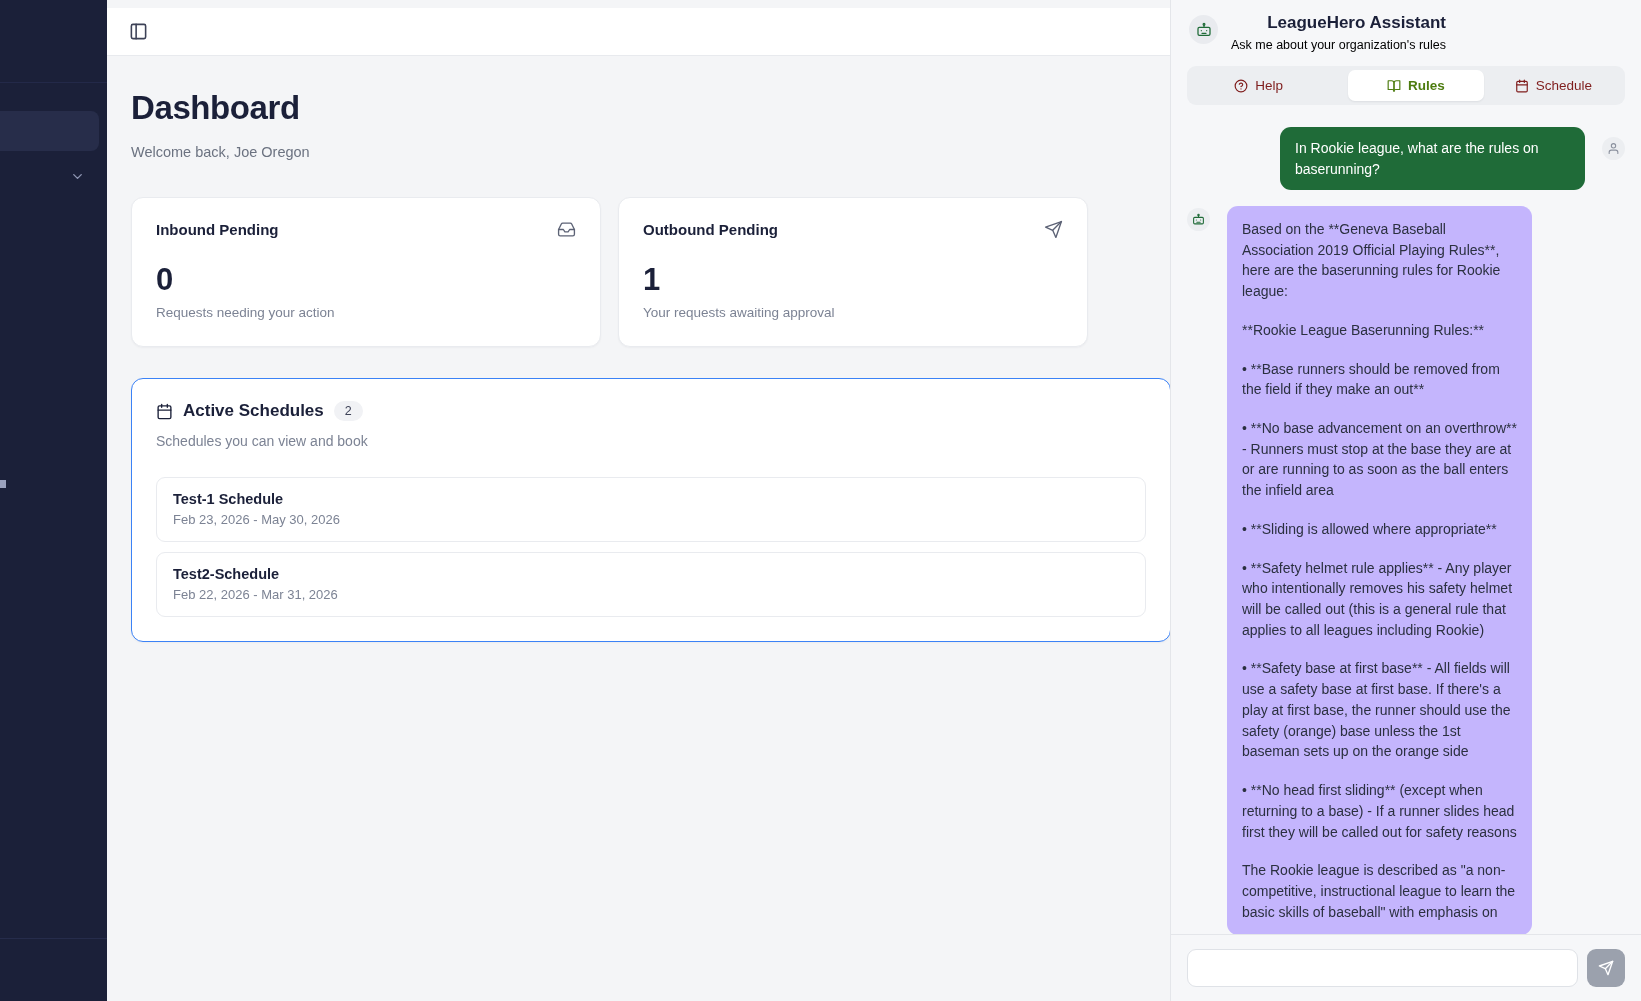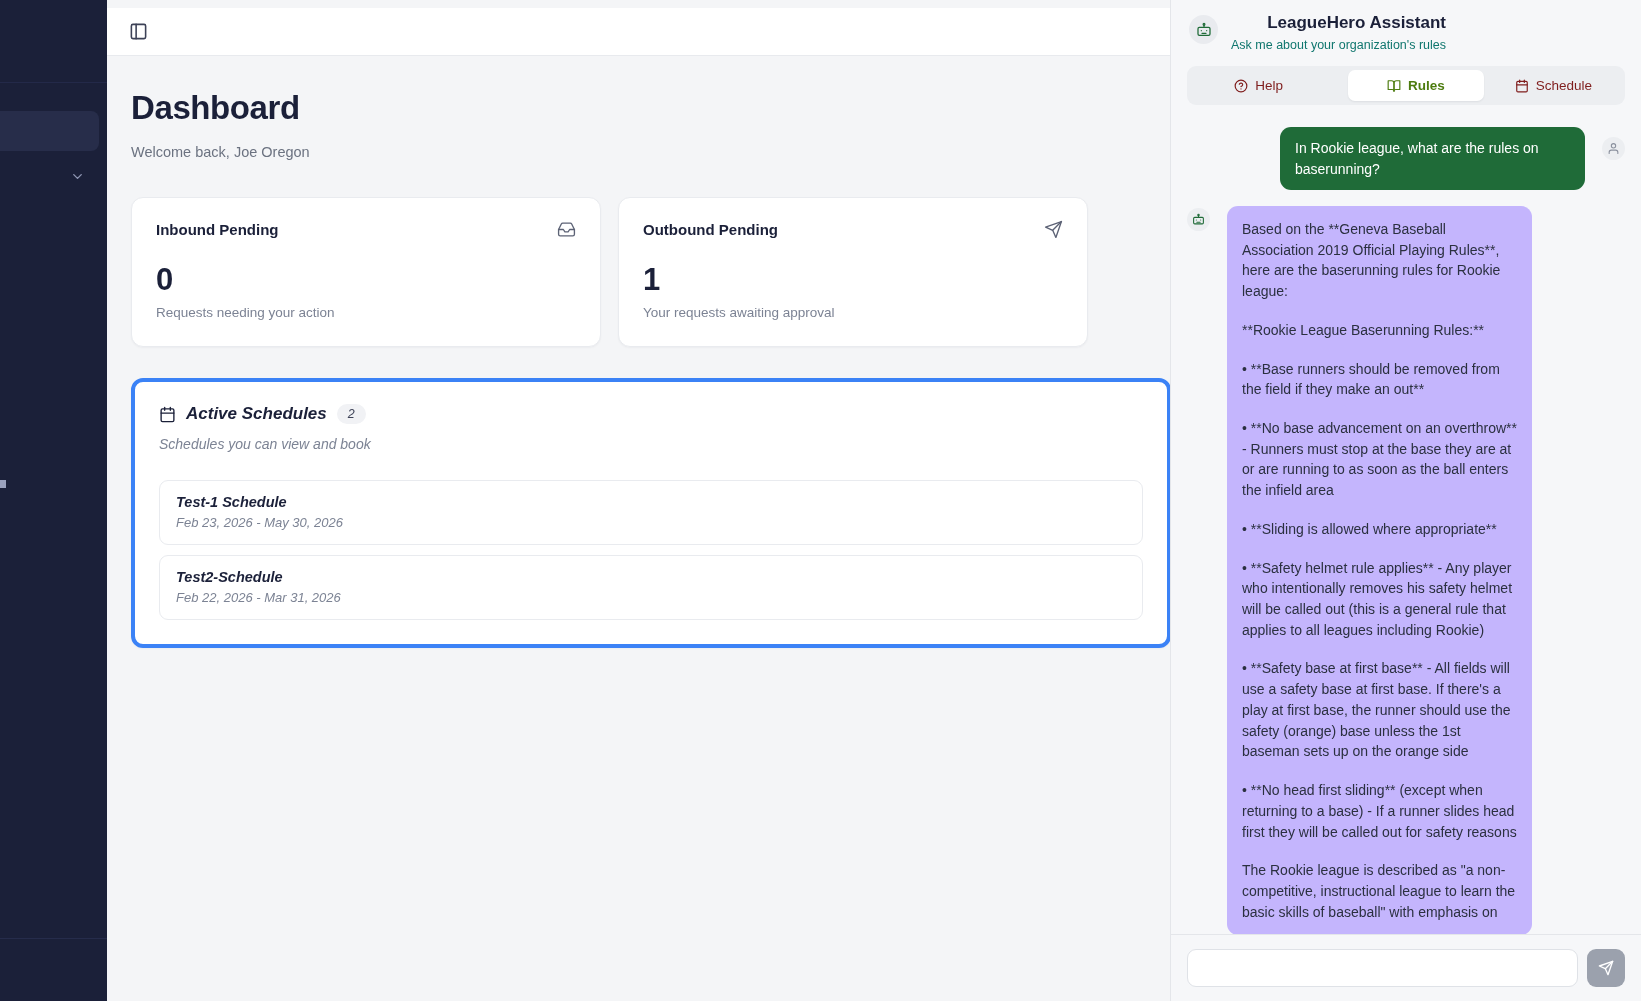--- a/index.html
+++ b/index.html
@@ -59,24 +59,23 @@
     box-shadow: 0 1px 2px rgba(16,24,40,0.04);
   }
   .stat-head { display: flex; align-items: center; justify-content: space-between; }
   .stat-title { font-size: 15px; font-weight: bold; color: #1b2039; }
   .stat-ic { color: #5c6275; display: flex; }
   .stat-value { font-size: 31px; font-weight: bold; color: #1b2039; margin-top: 25px; line-height: 1; }
   .stat-desc { font-size: 13.5px; color: #7c8394; margin-top: 10px; }
 
   .panel {
     margin-top: 31px; width: 1040px; background: #ffffff;
-    border: 4px solid #3b82f6; border-radius: 12px;
+    border: 1px solid #3b82f6; border-radius: 12px;
     padding: 22px 24px 24px 24px;
     box-shadow: 0 1px 2px rgba(16,24,40,0.04);
-    font-style: italic;
   }
   .panel-head { display: flex; align-items: center; gap: 10px; }
   .panel-title { font-size: 17px; font-weight: bold; color: #1b2039; }
   .badge {
     background: #f1f2f5; color: #3d4257; border-radius: 11px;
     font-size: 12.5px; padding: 3px 11px; font-weight: normal;
   }
   .panel-sub { font-size: 14px; color: #7c8394; margin-top: 12px; }
   .sched-list { margin-top: 28px; display: flex; flex-direction: column; gap: 10px; }
   .sched-item {
@@ -92,21 +91,21 @@
     background: #f6f7f9; border-left: 1px solid #e4e6ea;
     display: flex; flex-direction: column;
   }
   .as-head { padding: 13px 18px 0 18px; display: flex; gap: 13px; align-items: flex-start; text-align: right; }
   .bot-avatar {
     width: 29px; height: 29px; border-radius: 50%; background: #e9ebef;
     display: flex; align-items: center; justify-content: center; flex: none;
     margin-top: 2px;
   }
   .as-title { font-size: 17px; font-weight: bold; color: #1b2039; line-height: 1.2; }
-  .as-sub { font-size: 12.5px; color: #0f766e; margin-top: 5px; }
+  .as-sub { font-size: 12.5px; color: #000000; margin-top: 5px; }
 
   .tabs {
     margin: 14px 16px 0 16px; background: #eceef1; border-radius: 9px;
     padding: 4px; display: flex; gap: 2px;
   }
   .tab {
     flex: 1; height: 31px; border-radius: 7px; display: flex;
     align-items: center; justify-content: center; gap: 7px;
     font-size: 13.5px; color: #7f1d1d; cursor: pointer; background: transparent;
     border: none; font-family: inherit;

